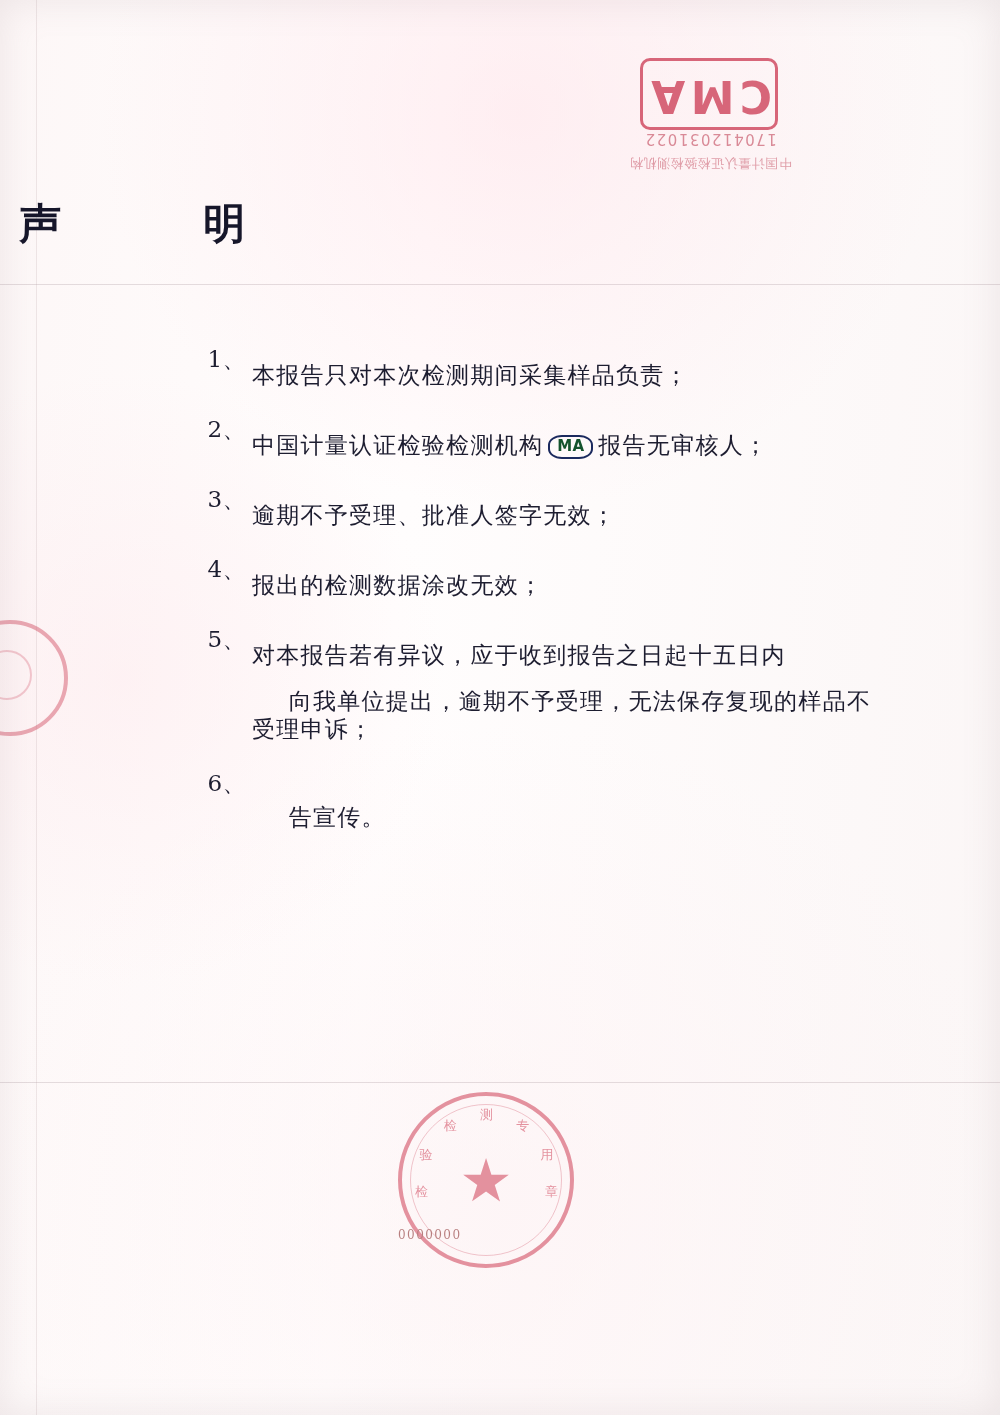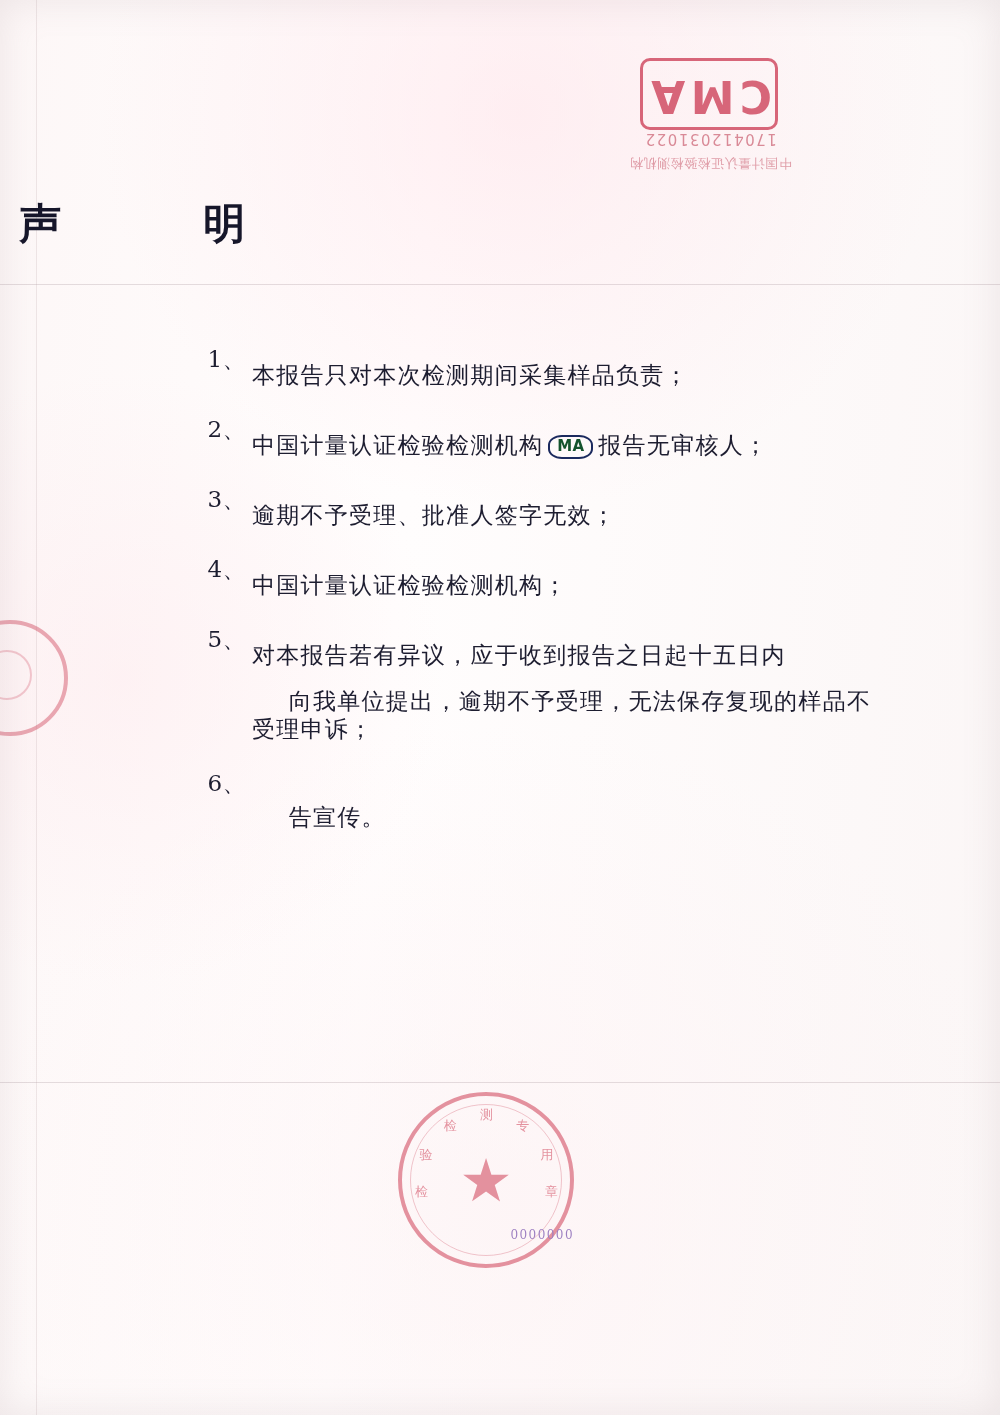--- a/index.html
+++ b/index.html
@@ -241,23 +241,23 @@
     font-size: 13px;
     color: #cf4057;
     font-family: "DejaVu Sans", "Liberation Sans", sans-serif;
     transform-origin: 0 0;
   }
   .stamp-bottom .bottom-text {
     position: absolute;
     bottom: 26px;
     left: 0;
     width: 100%;
-    text-align: right;
+    text-align: left;
     font-size: 12px;
-    color: #4c1d95;
+    color: #7f1d1d;
     letter-spacing: 0.12em;
   }
 </style>
 </head>
 <body>
 
 <div class="page">
 
   <div class="paper-tint"></div>
   <div class="fold-line fold-a"></div>
@@ -288,21 +288,21 @@
       </div>
     </div>
 
     <div class="clause">
       <div class="clause-num">3、</div>
       <div class="clause-body">逾期不予受理、批准人签字无效；</div>
     </div>
 
     <div class="clause">
       <div class="clause-num">4、</div>
-      <div class="clause-body">中国计量认证检验检测机构；</div>
+      <div class="clause-body">报出的检测数据涂改无效；</div>
     </div>
 
     <div class="clause indented">
       <div class="clause-num">5、</div>
       <div class="clause-body">
         <span>对本报告若有异议，应于收到报告之日起十五日内</span>
         <span class="line2">向我单位提出，逾期不予受理，无法保存复现的样品不受理申诉；</span>
       </div>
     </div>
 

